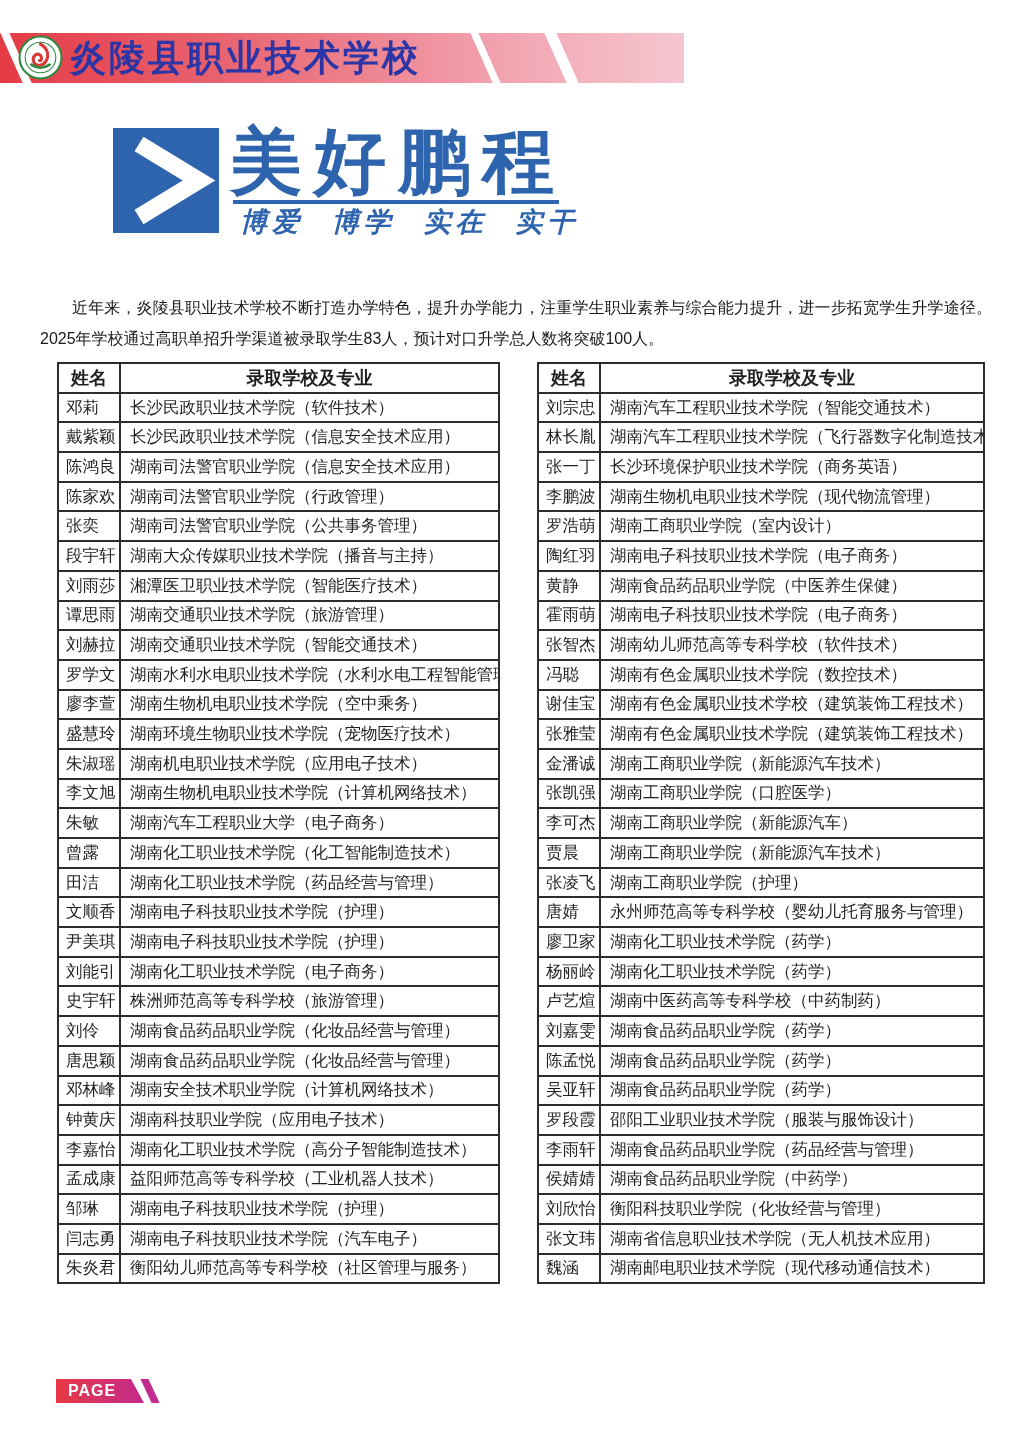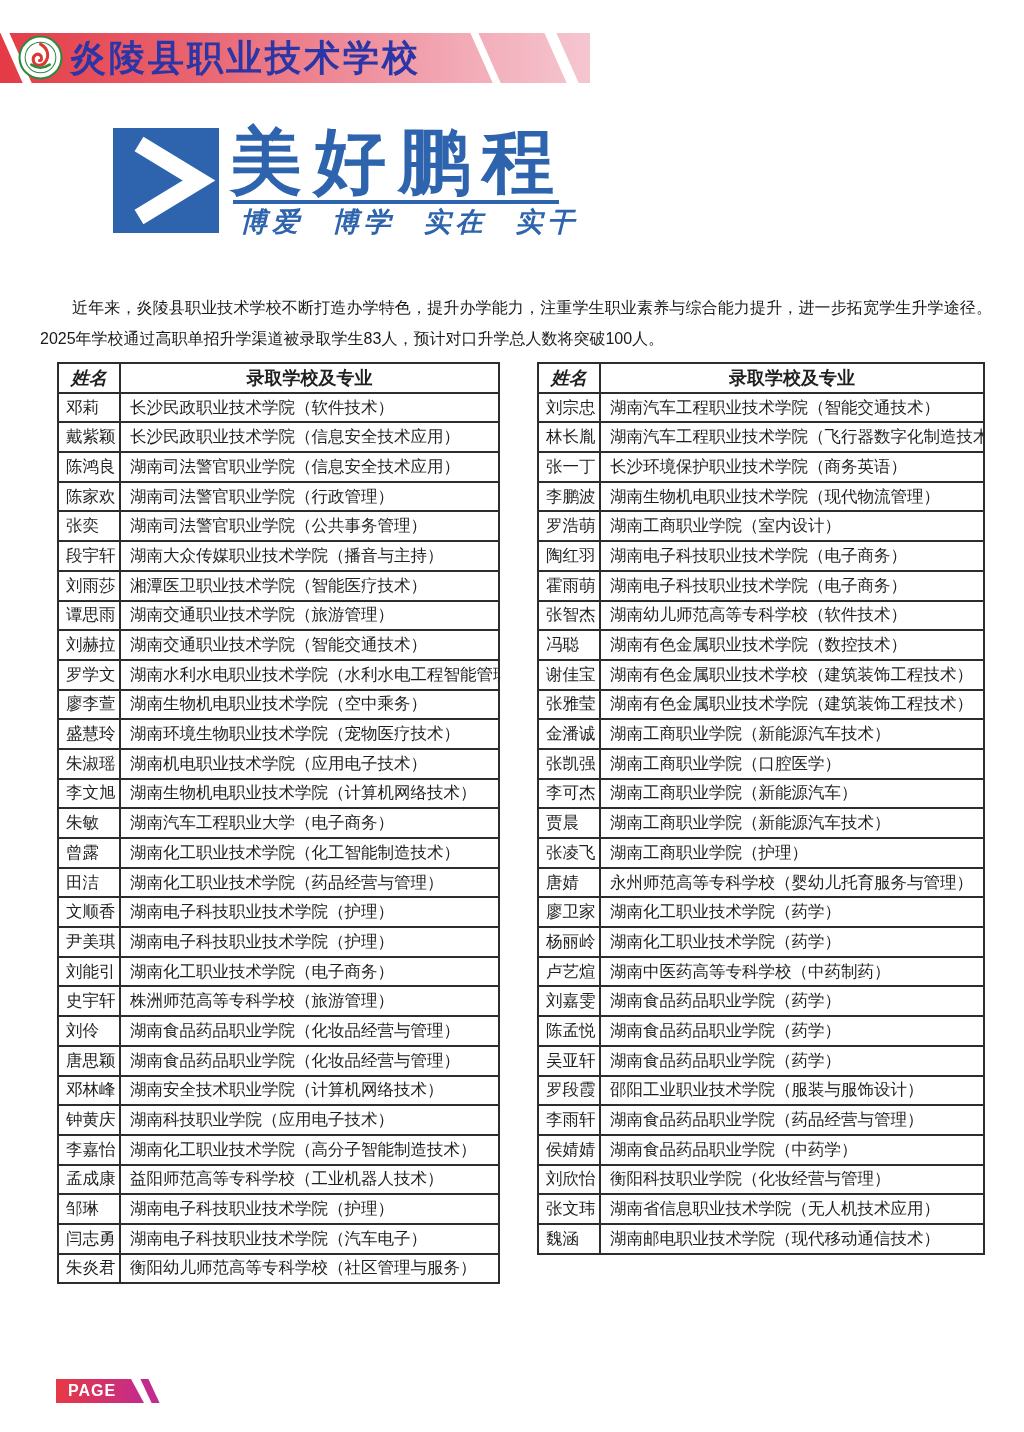--- a/index.html
+++ b/index.html
@@ -12,21 +12,21 @@
     --badge-magenta:#c32b8d;
     --table-border:#2d2d2d;
     --text-dark:#1a1a1a;
   }
   *{box-sizing:border-box;}
   html,body{margin:0;padding:0;background:#fff;}
   body{font-family:"Liberation Sans","DejaVu Sans",sans-serif;}
   .page{position:relative;width:1024px;height:1432px;background:#fff;overflow:hidden;}
 
   
-  .banner{position:absolute;top:33px;left:0;width:590px;height:50px;
+  .banner{position:absolute;top:33px;left:0;width:684px;height:50px;
     background:linear-gradient(90deg,var(--banner-red) 0%,#e8606c 30%,var(--banner-mid) 55%,#f2aab6 78%,var(--banner-pink) 100%);}
   .slash{position:absolute;top:-2px;height:56px;background:#fff;transform:skewX(24deg);}
   .slash.s1{left:12px;width:9px;}
   .slash.s2{left:482px;width:8px;}
   .slash.s3{left:556px;width:12px;}
   .emblem{position:absolute;left:18px;top:2px;width:45px;height:45px;}
   .school-name{position:absolute;left:70px;top:1px;font-size:36px;font-weight:bold;
     color:var(--title-blue);letter-spacing:3px;line-height:48px;white-space:nowrap;
     font-family:"Liberation Serif","DejaVu Serif",serif;}
 
@@ -44,21 +44,21 @@
   .intro{position:absolute;left:40px;top:276px;width:952px;font-size:16px;line-height:31px;
     color:var(--text-dark);text-indent:2em;text-align:justify;font-weight:500;}
 
   
   table.admit-table{position:absolute;top:362px;border-collapse:collapse;table-layout:fixed;}
   table.admit-table.left{left:57px;width:443px;}
   table.admit-table.right{left:537px;width:448px;}
   .admit-table th,.admit-table td{border:2px solid var(--table-border);height:29.7px;
     padding:0;vertical-align:middle;color:#1f1f1f;white-space:nowrap;overflow:hidden;}
   .admit-table th{font-size:18px;font-weight:700;text-align:center;}
-  .admit-table .col-name{width:62px;font-style:italic;}
+  .admit-table .col-name{width:62px;}
   .admit-table td.cell-name{font-size:16.5px;font-weight:500;padding-left:7px;}
   .admit-table td.cell-school{font-size:16.5px;font-weight:500;padding-left:9px;}
 
   
   .page-badge{position:absolute;left:56px;top:1379px;width:88px;height:24px;
     background:linear-gradient(90deg,var(--badge-red),var(--badge-magenta));
     clip-path:polygon(0 0,calc(100% - 13px) 0,100% 100%,0 100%);
     color:#fff;font-weight:bold;font-size:16px;line-height:24px;
     padding-left:12px;letter-spacing:1px;word-spacing:7px;}
   .badge-stripe{position:absolute;left:146px;top:1379px;width:8px;height:24px;
@@ -289,20 +289,24 @@
         <tr>
           <td class="cell-name">罗浩萌</td>
           <td class="cell-school">湖南工商职业学院（室内设计）</td>
         </tr>
 
         <tr>
           <td class="cell-name">陶红羽</td>
           <td class="cell-school">湖南电子科技职业技术学院（电子商务）</td>
         </tr>
 
+        <tr>
+          <td class="cell-name">黄静</td>
+          <td class="cell-school">湖南食品药品职业学院（中医养生保健）</td>
+        </tr>
 
         <tr>
           <td class="cell-name">霍雨萌</td>
           <td class="cell-school">湖南电子科技职业技术学院（电子商务）</td>
         </tr>
 
         <tr>
           <td class="cell-name">张智杰</td>
           <td class="cell-school">湖南幼儿师范高等专科学校（软件技术）</td>
         </tr>

